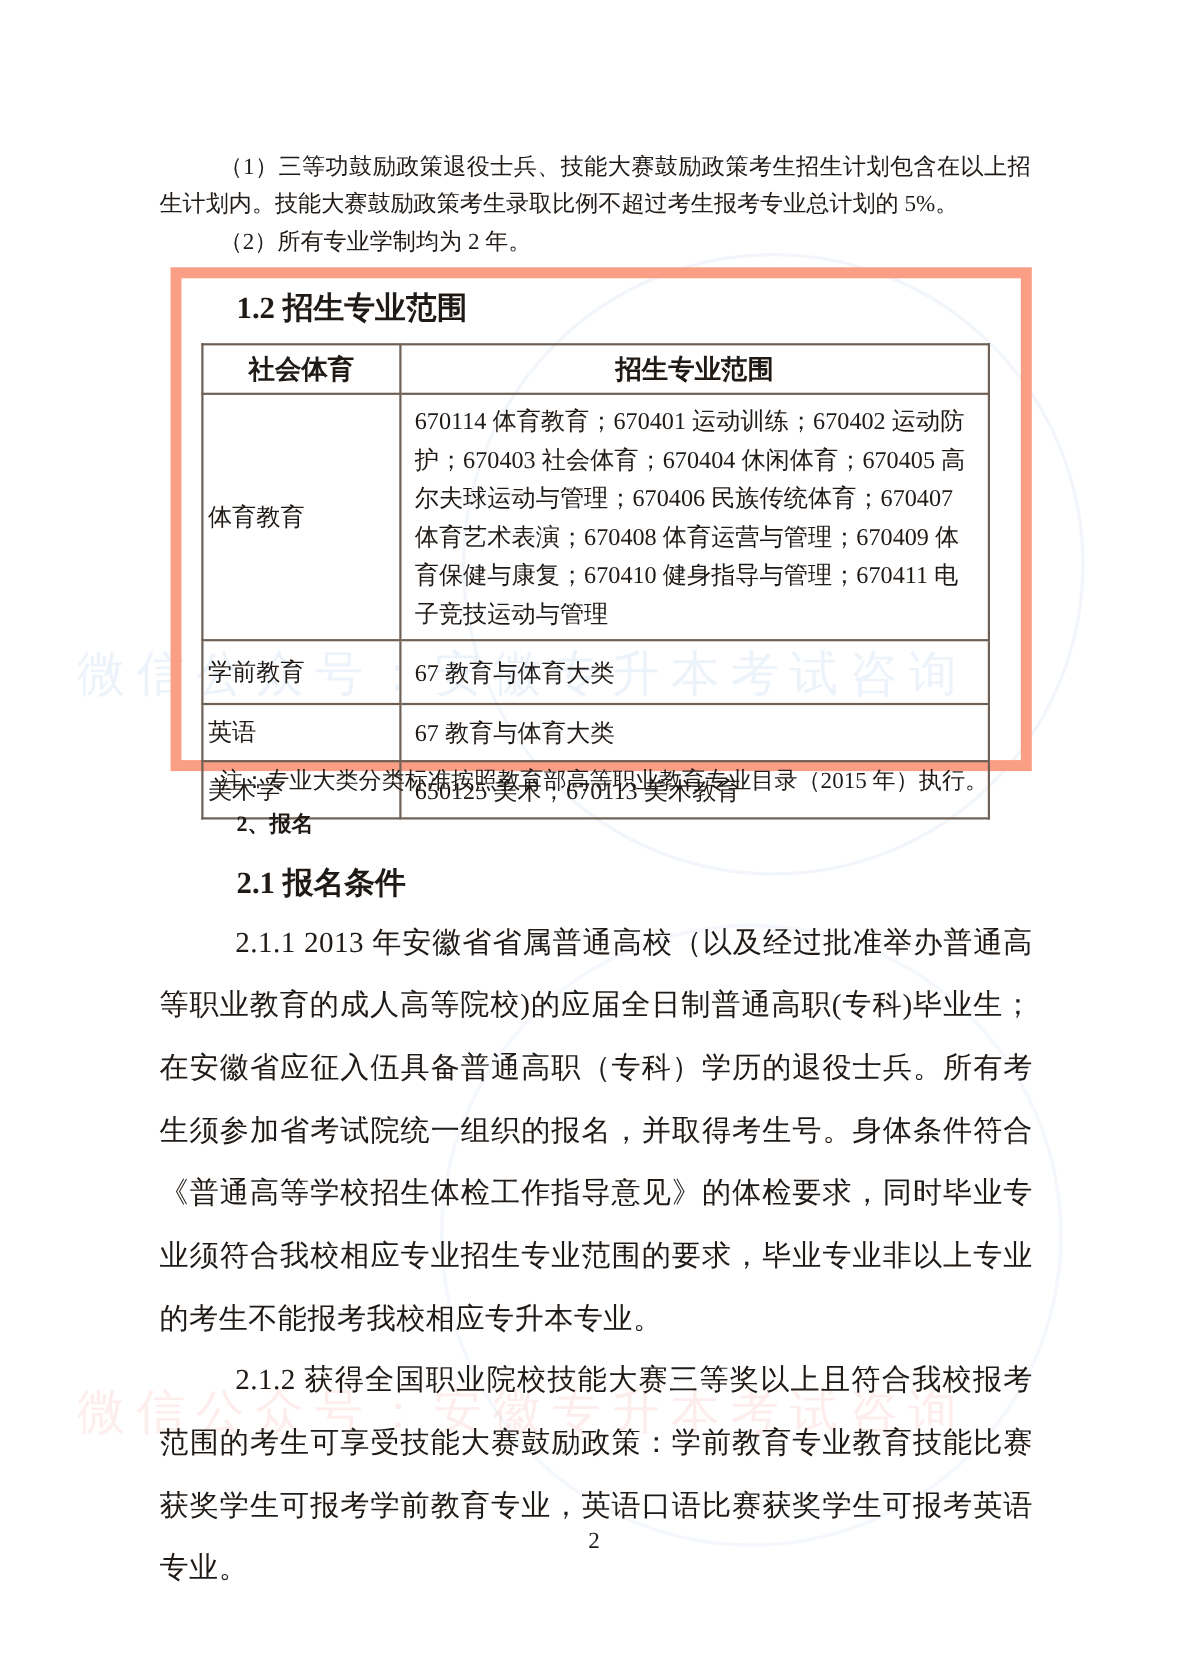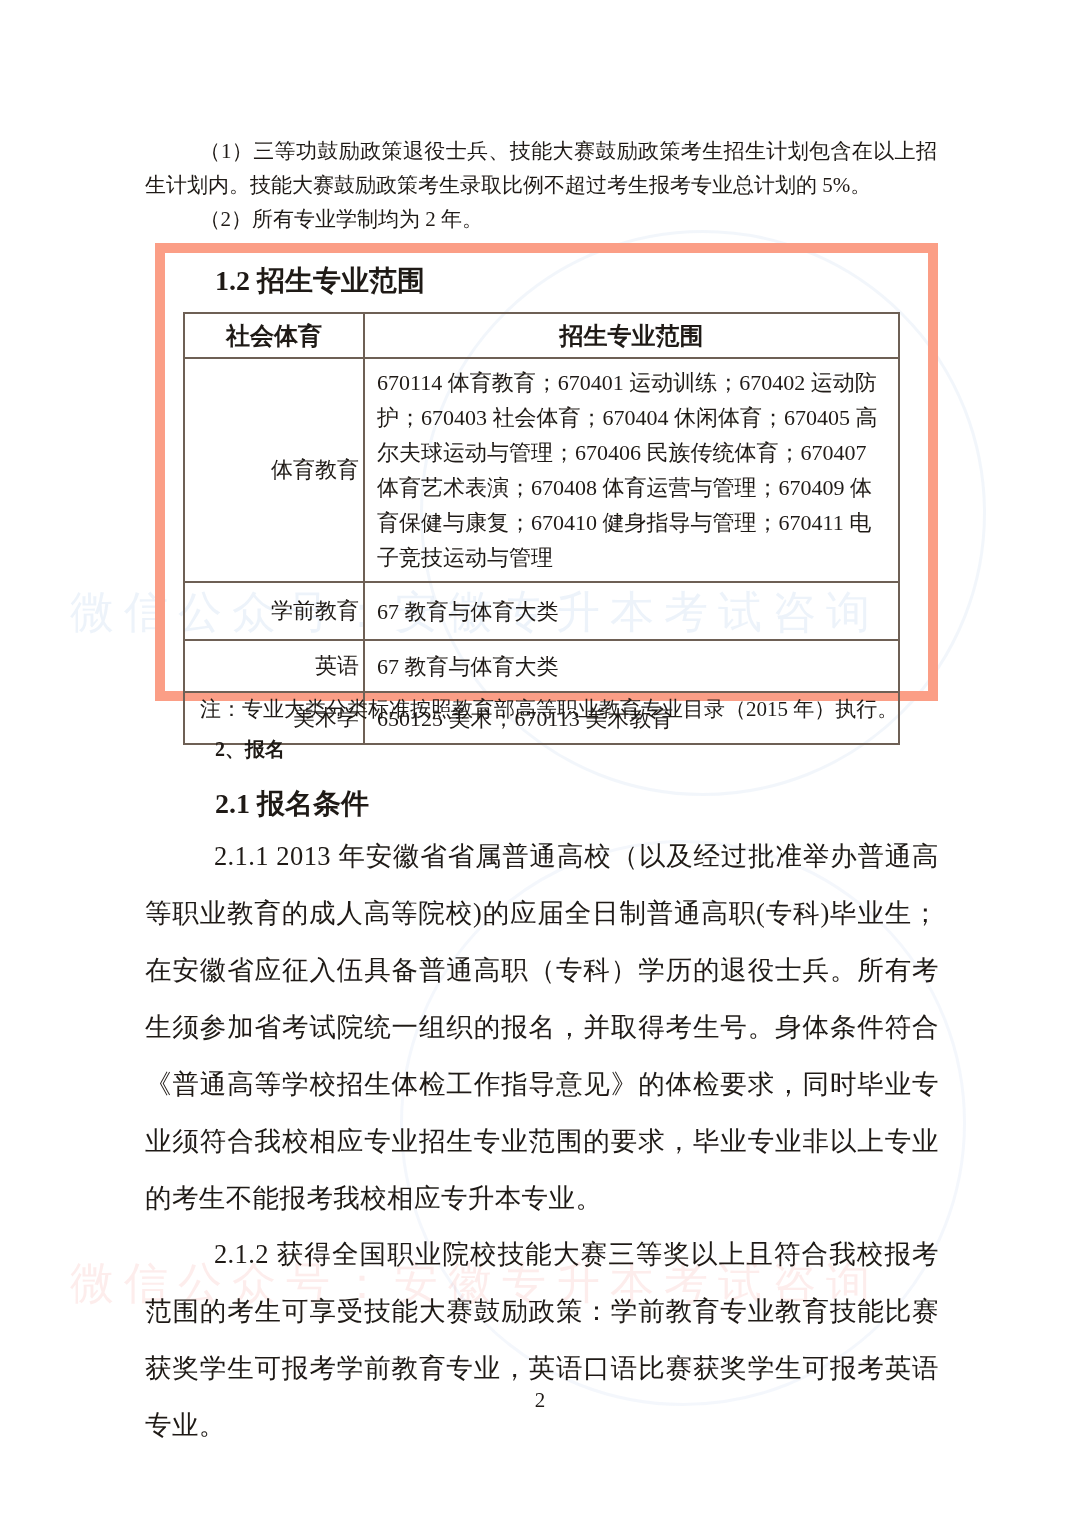--- a/index.html
+++ b/index.html
@@ -41,21 +41,21 @@
   table.majors col.c1{width:180px;}
   table.majors th, table.majors td{
     border:2px solid #6e6055;
   }
   table.majors th{
     font-size:24px;font-weight:700;text-align:center;height:43px;padding:0;
   }
   table.majors td{
     font-size:22px;vertical-align:middle;
   }
-  td.name-cell{text-align:right;padding:0 4px;}
+  td.name-cell{text-align:left;padding:0 4px;}
   td.range-cell{text-align:left;padding:6px 12px;line-height:35px;border-radius:17px;}
   tr.row-sport td{height:208px;}
   tr.row-pre td{height:44px;}
   tr.row-eng td{height:38px;}
   tr.row-art td{height:38px;}
   .note{
     left:200px;top:694px;width:760px;font-size:21px;line-height:30px;
   }
   .h-level1{
     left:215px;top:732px;font-size:20px;font-weight:700;line-height:34px;

